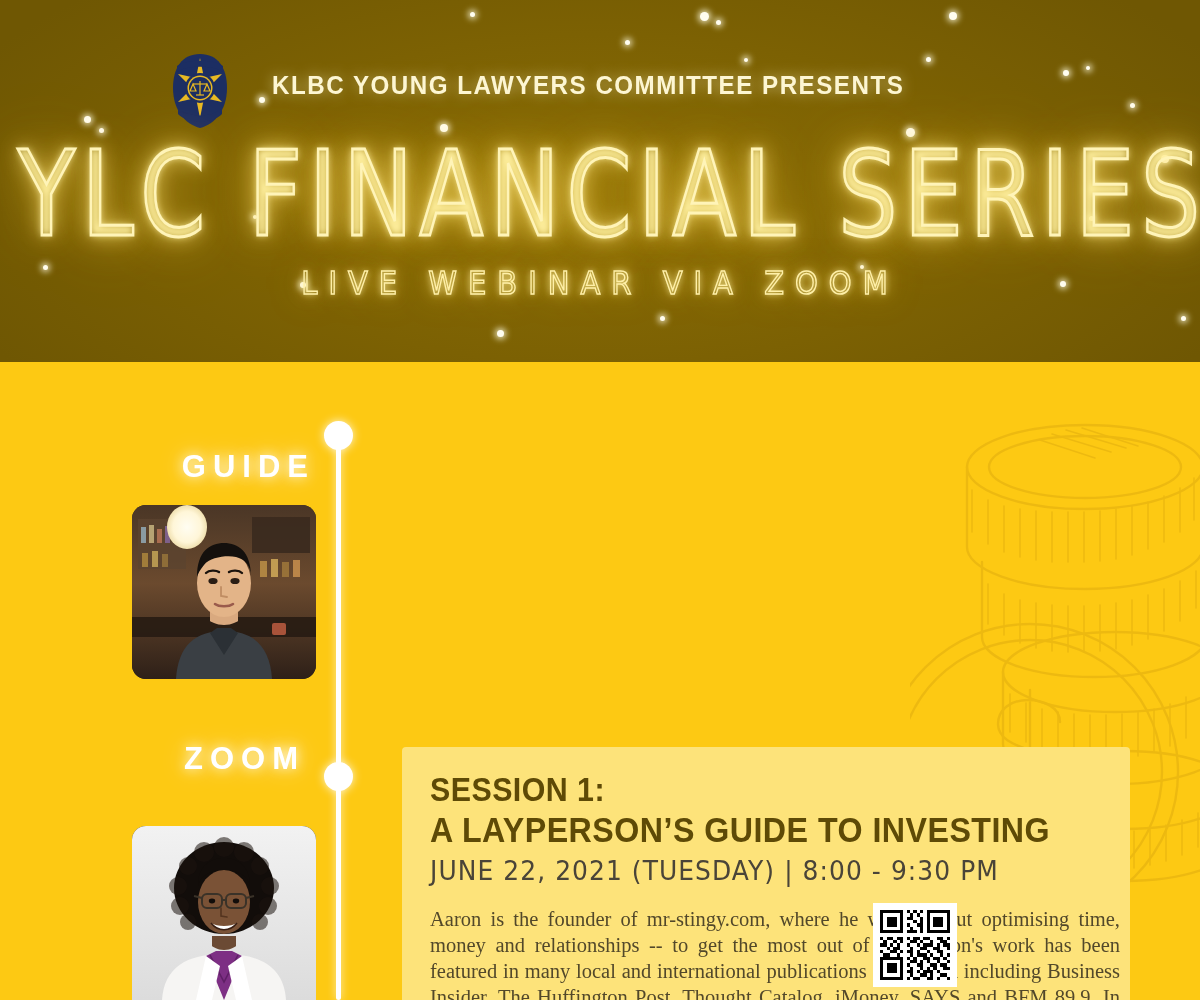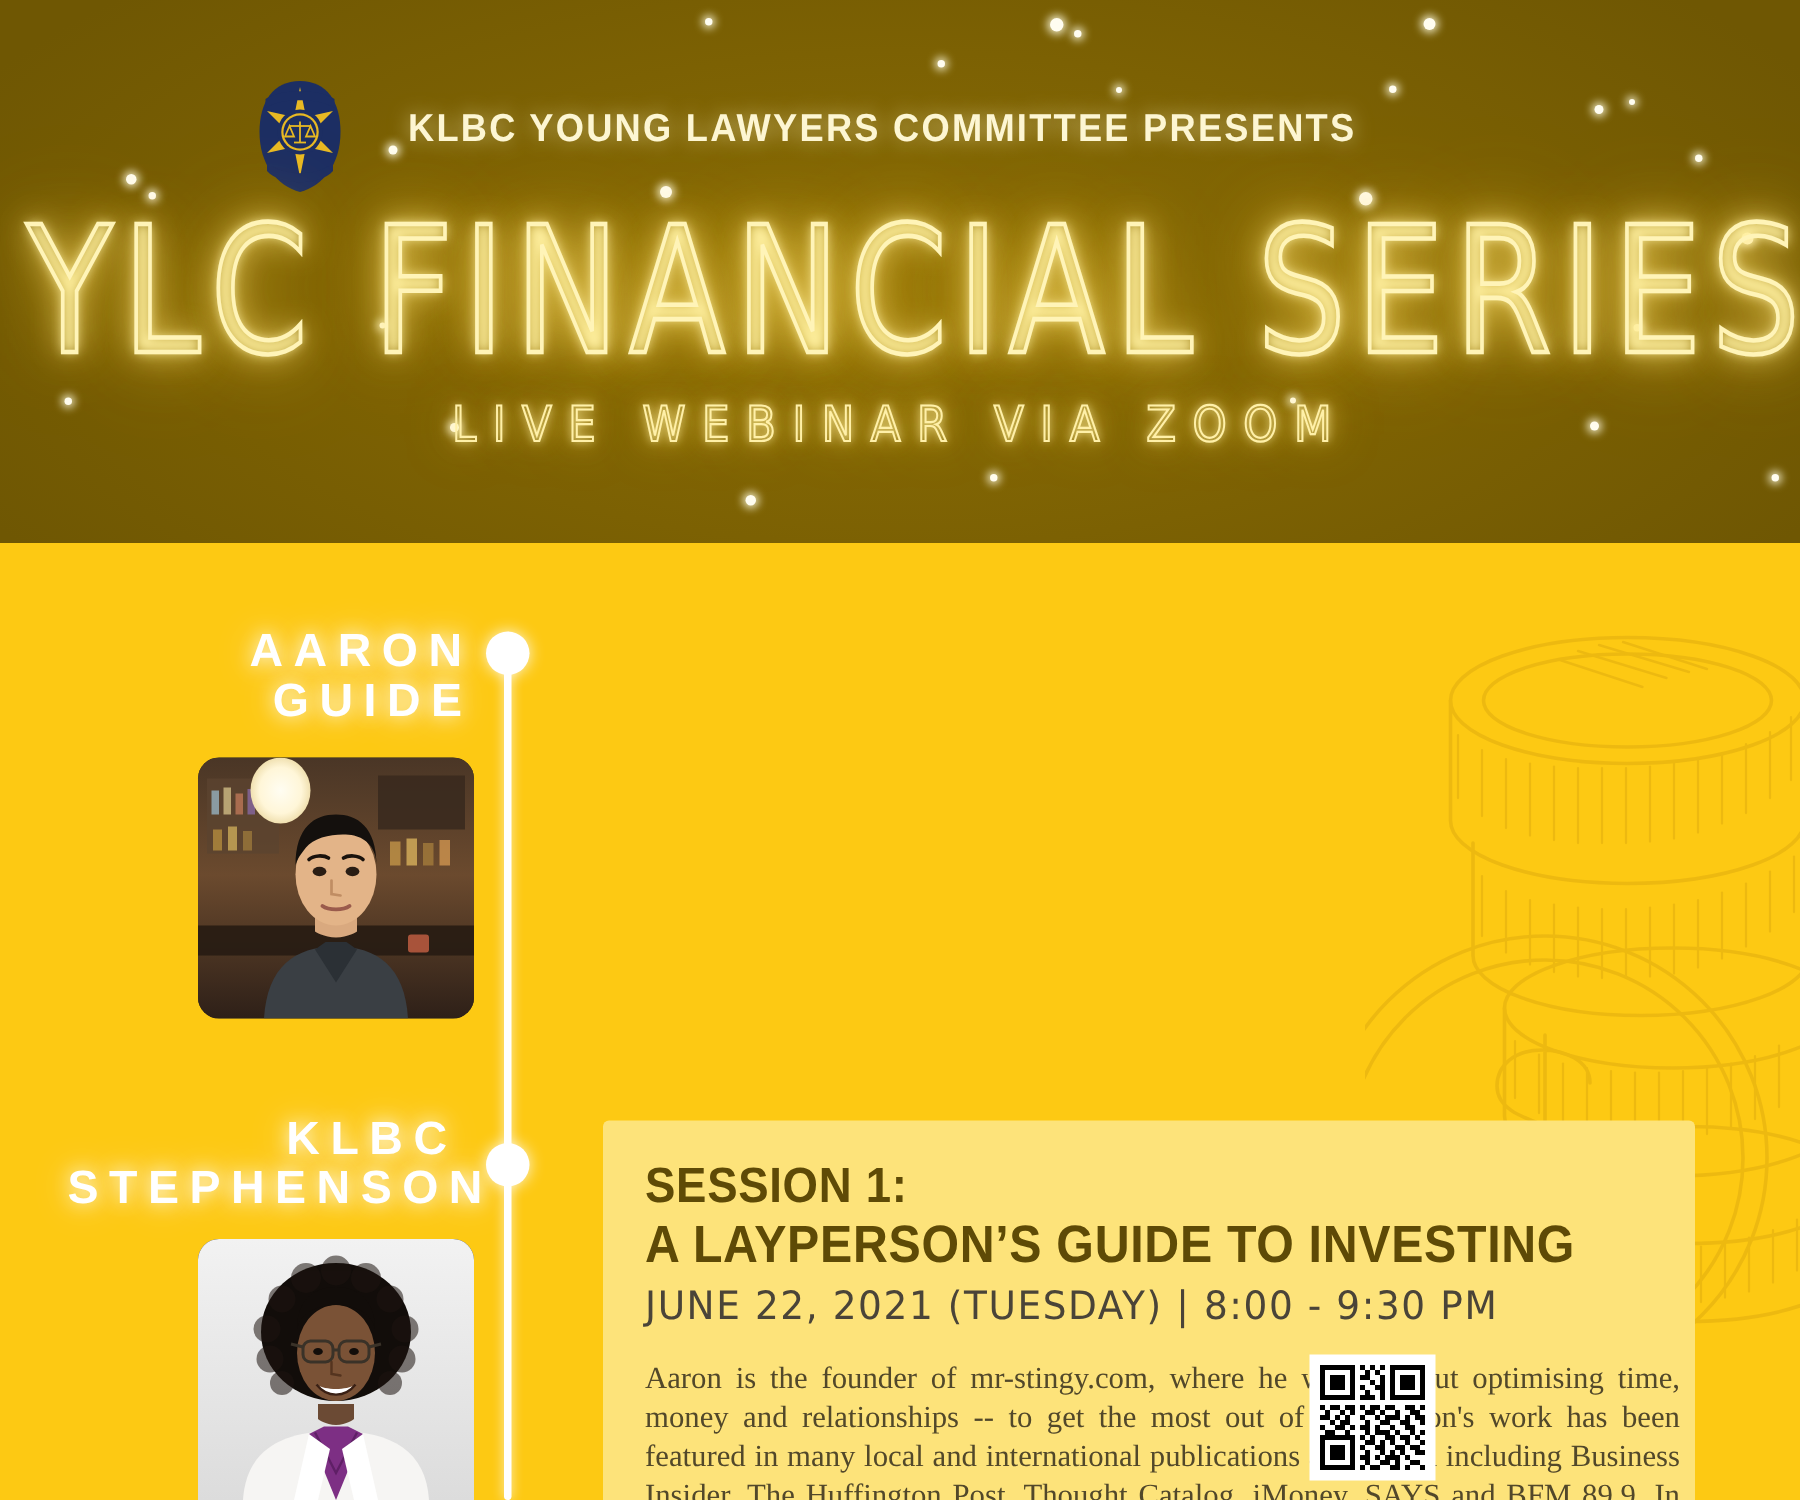--- a/index.html
+++ b/index.html
@@ -306,26 +306,25 @@
     <div class="s-bio">Aaron is the founder of mr-stingy.com, where he writes about optimising time, money and relationships -- to get the most out of life. Aaron's work has been featured in many local and international publications and media including Business Insider, The Huffington Post, Thought Catalog, iMoney, SAYS and BFM 89.9. In his full-time job, he works at Malaysia's #1 digital asset exchange.</div>
   </div>
 
 </div>
 
 <div class="tl-line"></div>
 <div class="tl-dot d1"></div>
 <div class="tl-dot d2"></div>
 
 <div class="spk-name s1">
-  <span>AARON</span><br>
+  <br>
   <span>GUIDE</span>
 </div>
 <div class="spk-name s2">
-  <span>KLBC</span><br>
-  <span>STEPHENSON</span>
+  <span>ZOOM</span><br>
 </div>
 
 <div class="photo p1">
   <svg width="184" height="174" viewBox="0 0 184 174">
     <defs>
       <linearGradient id="bar" x1="0" y1="0" x2="0" y2="1">
         <stop offset="0%" stop-color="#4a3626"></stop>
           <stop offset="45%" stop-color="#6b4a2e"></stop>
         <stop offset="100%" stop-color="#2e2018"></stop>
       </linearGradient>

